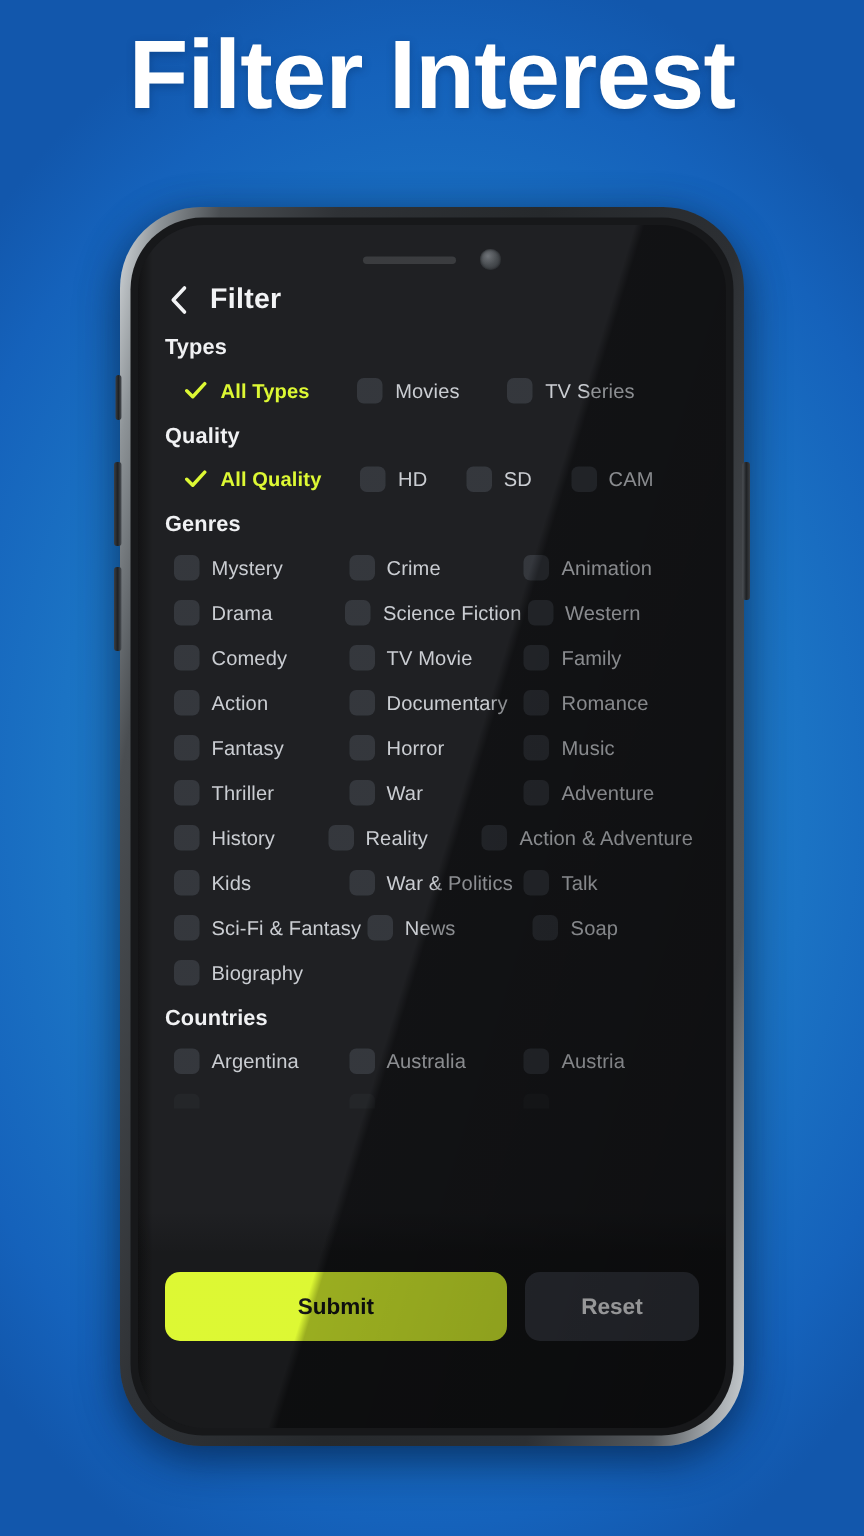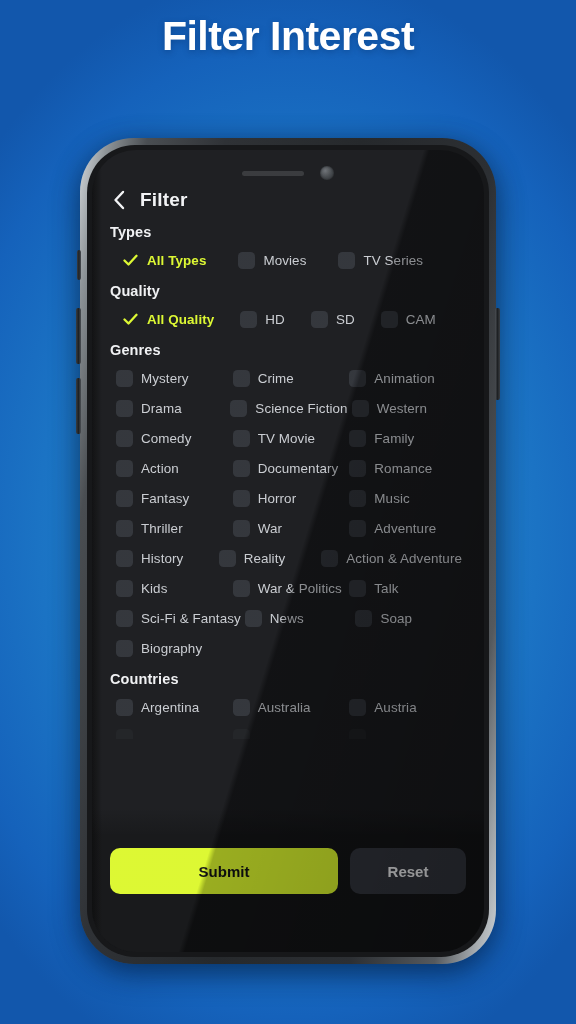--- a/index.html
+++ b/index.html
@@ -9,21 +9,21 @@
     background:
       radial-gradient(ellipse 70% 55% at 50% 52%, #2a8ed2 0%, #2484cc 32%, #1b73c4 62%, #1562bb 86%, #1257ac 100%);
     position:relative;
   }
 
   
   .page-title {
     position:absolute;
     top:14px; left:0; right:0;
     text-align:center;
-    font-size:41px;
+    font-size:65px;
     font-weight:bold;
     color:#ffffff;
     letter-spacing:-0.5px;
     text-shadow:0 2px 6px rgba(0,40,90,.35);
     line-height:1.1;
   }
 
   
   .phone-wrap {
     position:absolute;

